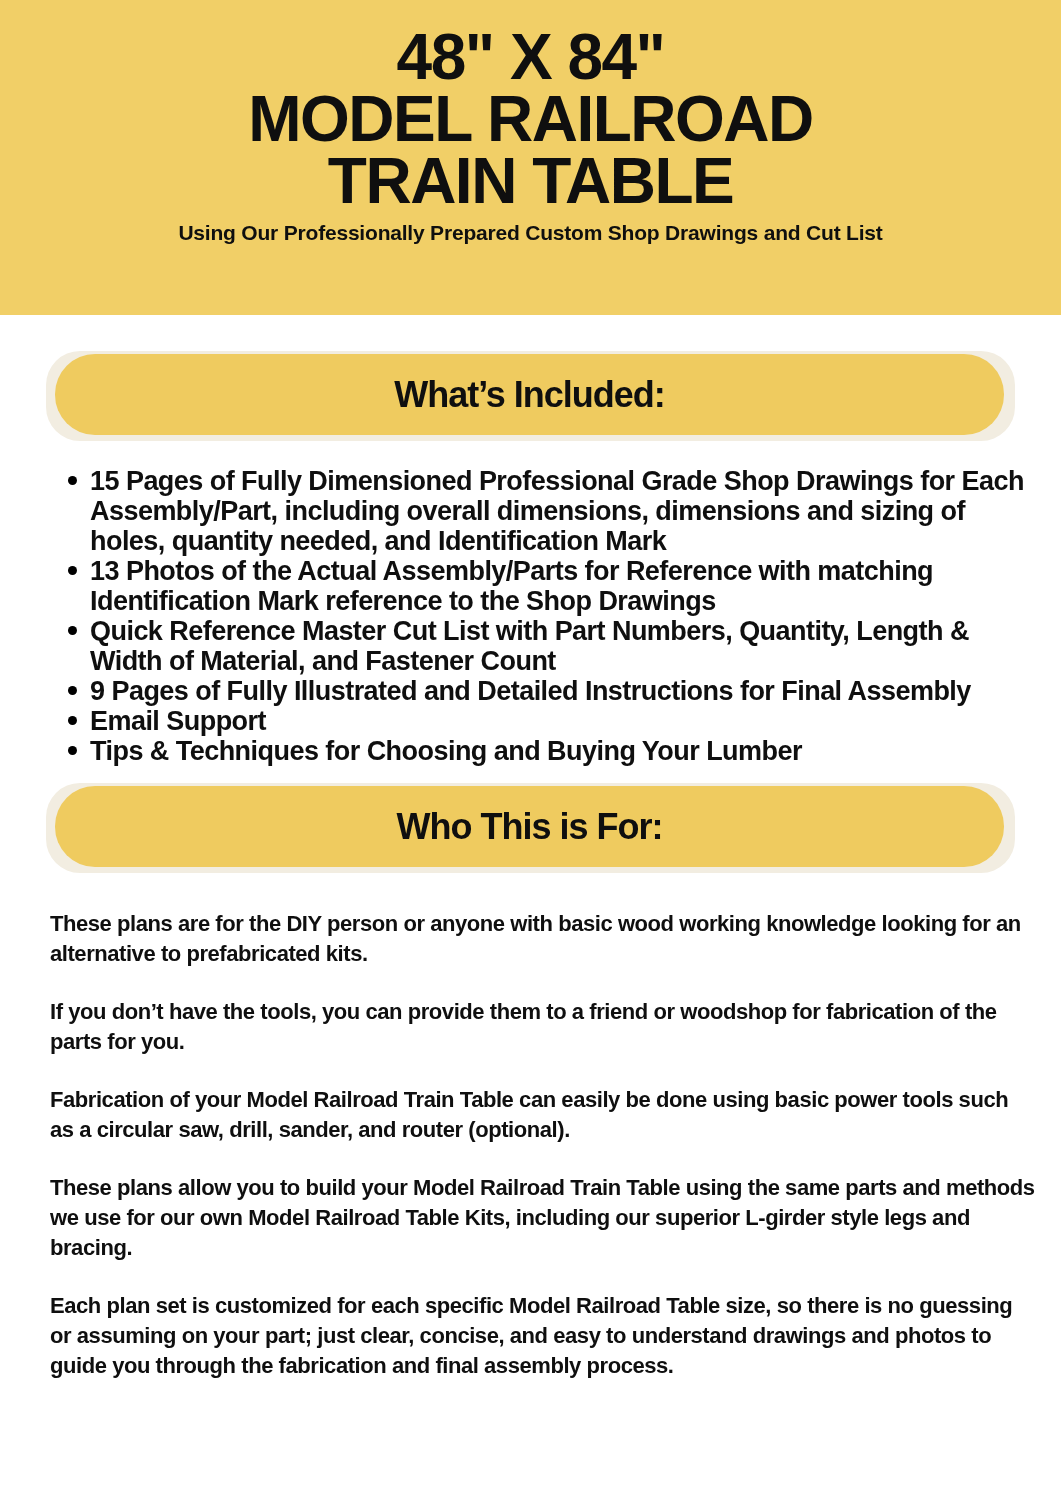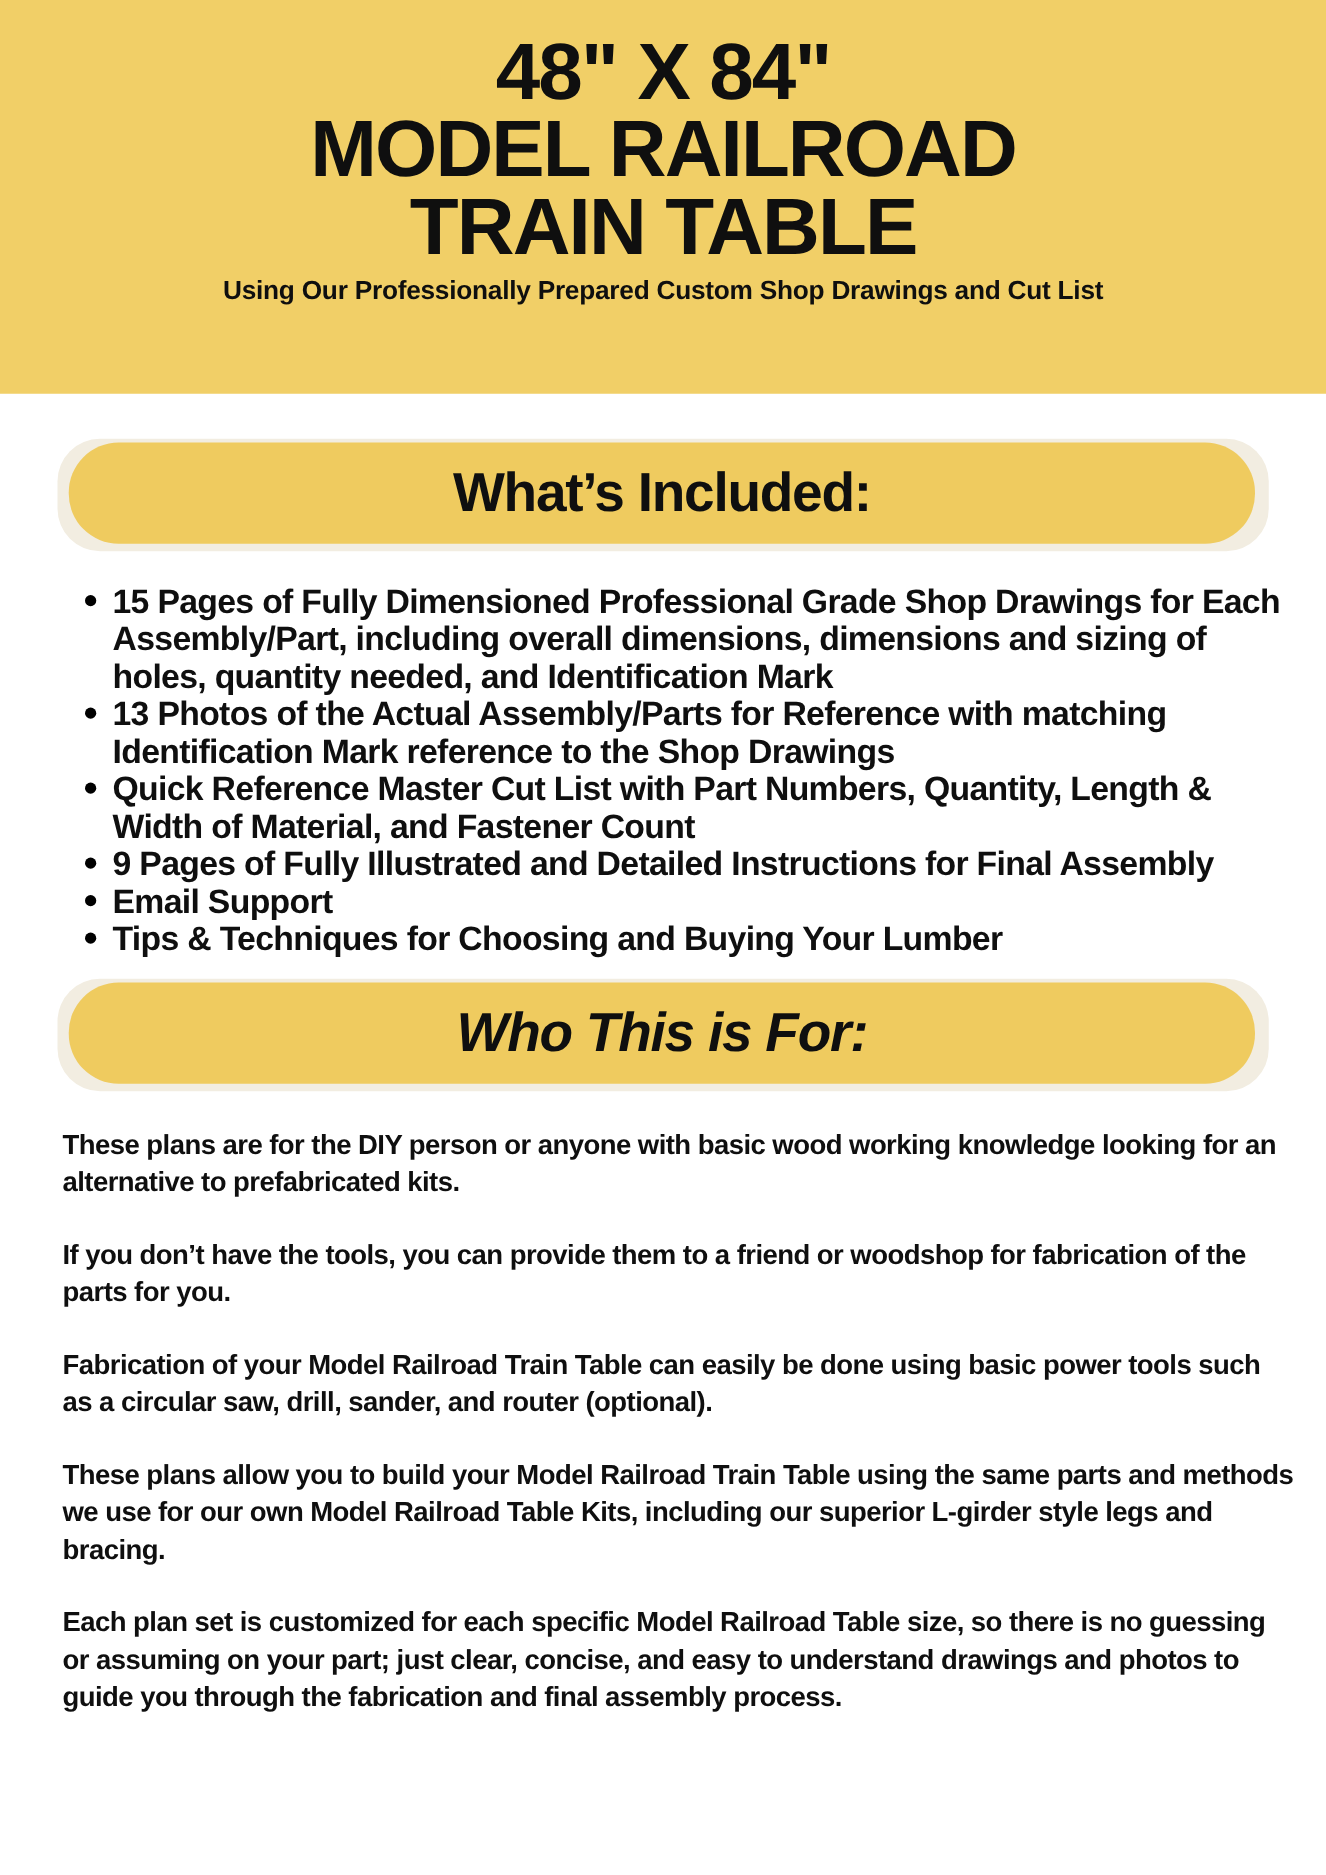--- a/index.html
+++ b/index.html
@@ -44,24 +44,24 @@
     border-radius: 34px;
     padding: 3px 11px 6px 9px;
   }
   .pill-inner {
     background: var(--pill-yellow, #efcb5f);
     border-radius: 40px;
     height: 81px;
     display: flex;
     align-items: center;
     justify-content: center;
-    font-size: 44px;
+    font-size: 36px;
     letter-spacing: -1px;
   }
-  .pill-2 { margin-top: 17px; font-style: italic; }
+  .pill-2 { margin-top: 17px; }
   .bullets {
     list-style: none;
     margin: 25px 0 0 50px;
     padding: 0;
     width: 978px;
   }
   .bullet-item {
     display: flex;
     font-size: 27px;
     line-height: 30px;
@@ -71,23 +71,23 @@
   .dot {
     width: 9px;
     height: 9px;
     border-radius: 50%;
     background: #000;
     margin: 10px 13px 0 0;
     flex: none;
   }
   .bullet-text { max-width: 938px; }
   .paragraphs {
-    margin: 16px 0 0 50px;
+    margin: 0 0 0 50px;
     width: 985px;
-    padding-top: 12px;
+    padding-top: 36px;
   }
   .para {
     margin: 0 0 28px 0;
     font-size: 22px;
     line-height: 30px;
     letter-spacing: -0.02em;
   }
 </style>
 </head>
 <body>

